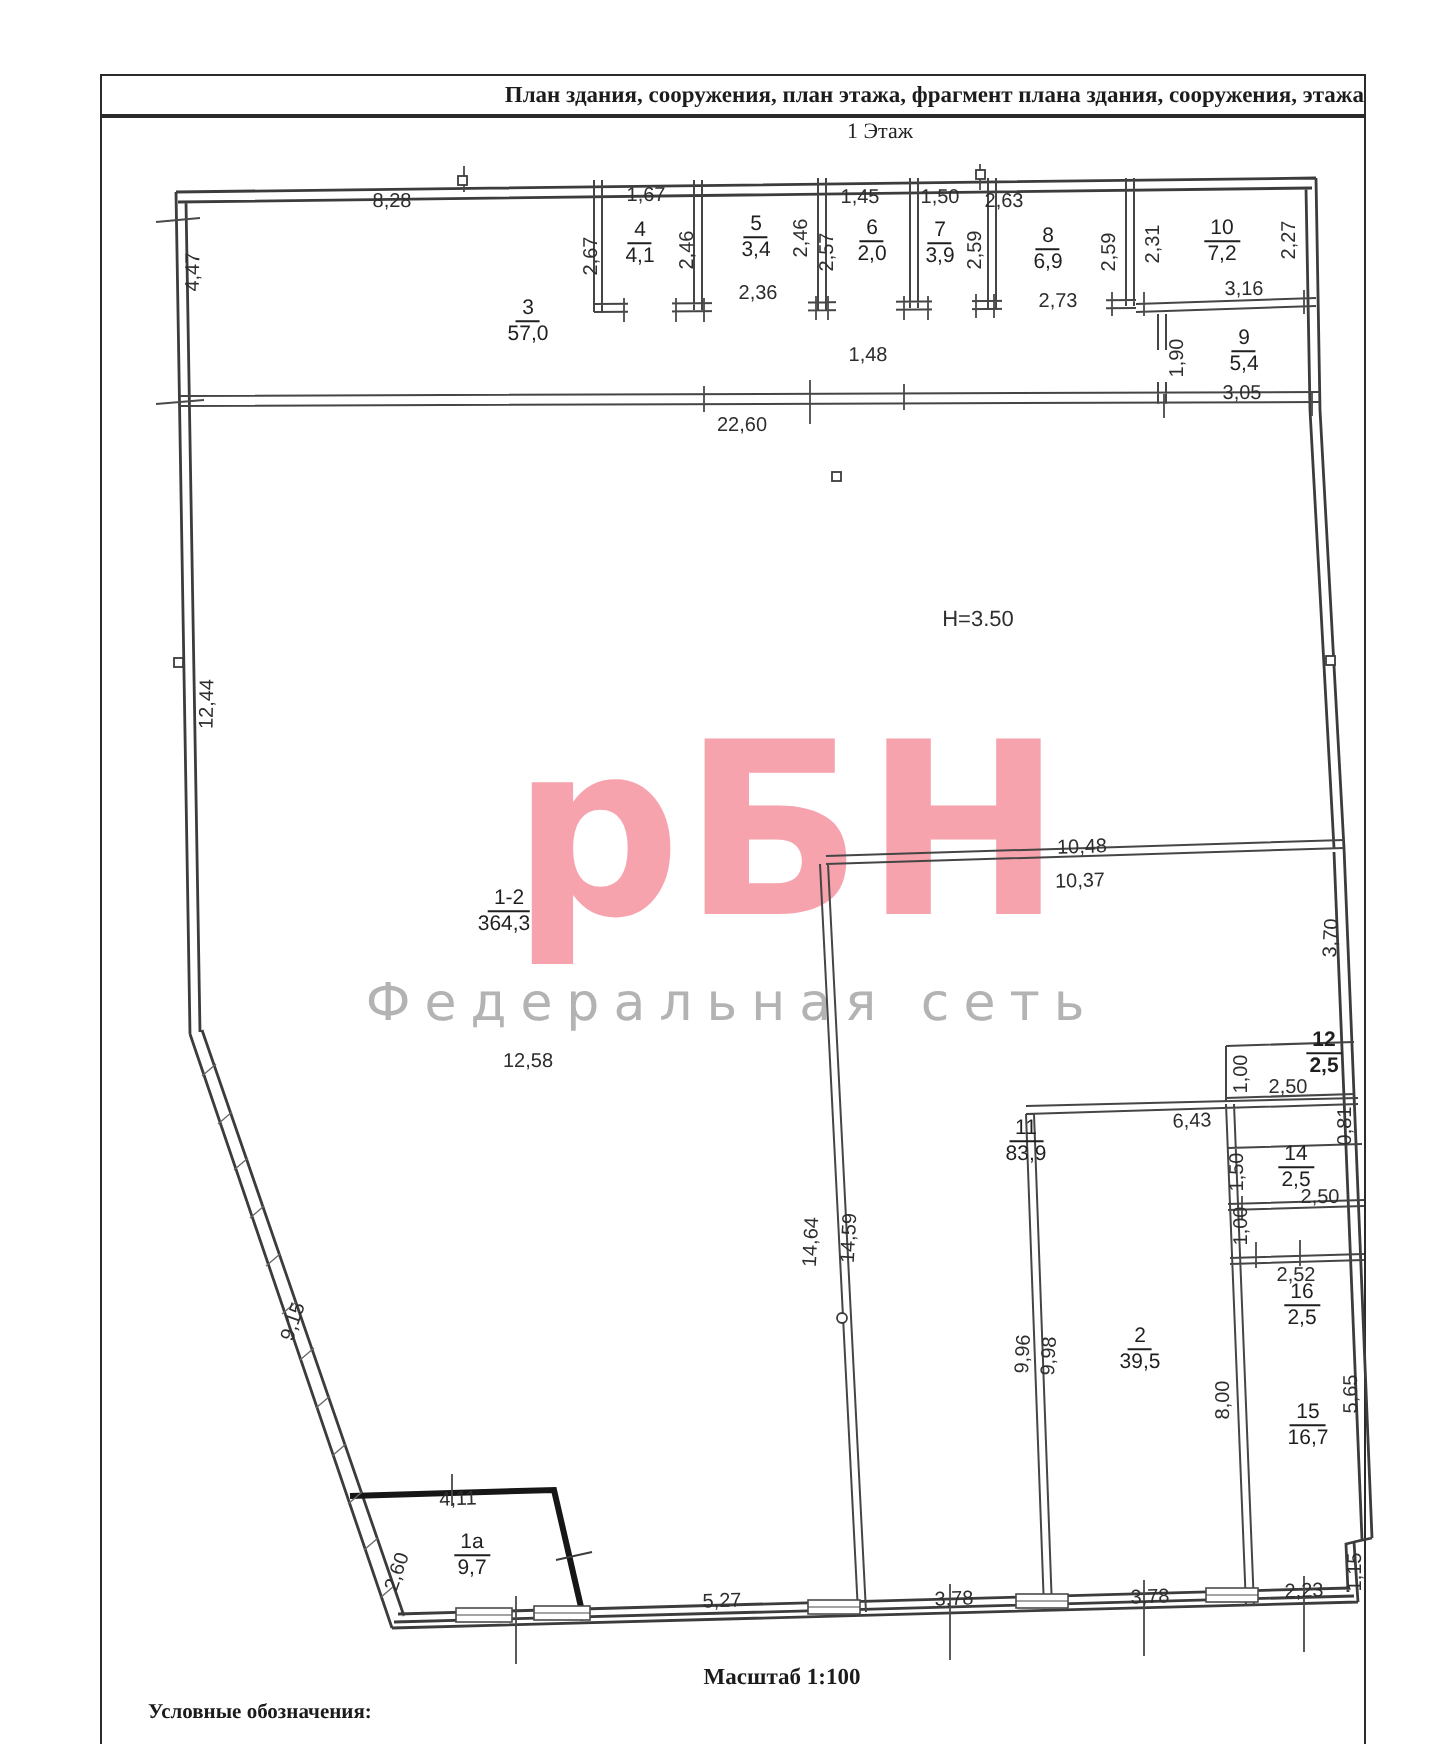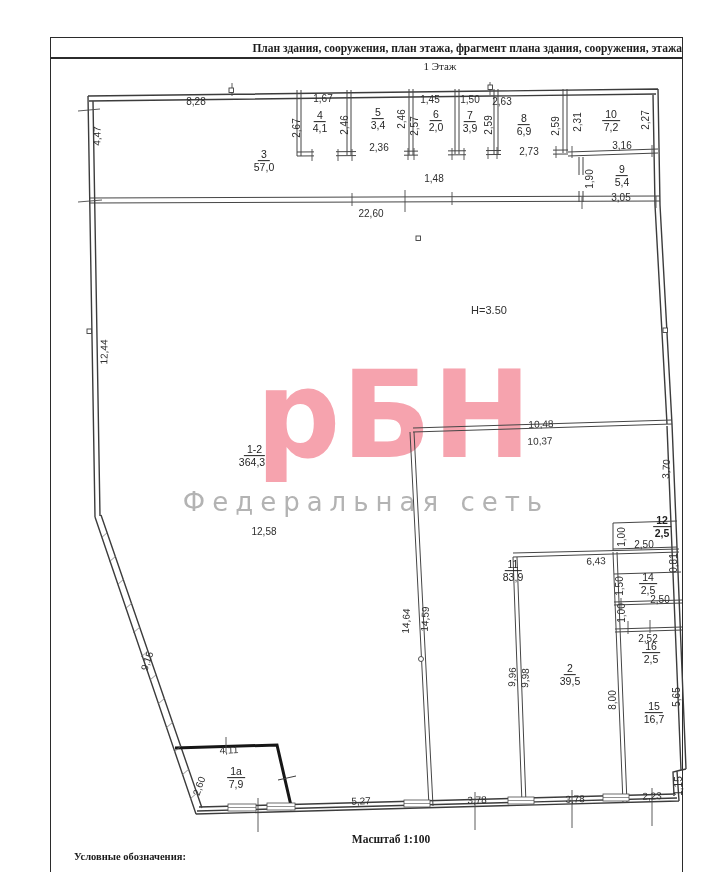--- a/index.html
+++ b/index.html
@@ -143,21 +143,21 @@
       <div class="frac" style="left: 524px; top: 125px; transform: translate(-50%, -50%);"><span class="num">8</span><span class="den">6,9</span></div>
       <div class="frac" style="left: 611px; top: 121px; transform: translate(-50%, -50%);"><span class="num">10</span><span class="den">7,2</span></div>
       <div class="frac" style="left: 622px; top: 176px; transform: translate(-50%, -50%);"><span class="num">9</span><span class="den">5,4</span></div>
       <div class="frac" style="left: 252px; top: 456px; transform: translate(-50%, -50%); text-align: right;"><span class="num">1-2</span><span class="den">364,3</span></div>
       <div class="frac" style="left: 662px; top: 527px; transform: translate(-50%, -50%); font-weight: bold;"><span class="num">12</span><span class="den">2,5</span></div>
       <div class="frac" style="left: 465px; top: 571px; transform: translate(-50%, -50%); margin-left: 48px;"><span class="num">11</span><span class="den">83,9</span></div>
       <div class="frac" style="left: 648px; top: 584px; transform: translate(-50%, -50%);"><span class="num">14</span><span class="den">2,5</span></div>
       <div class="frac" style="left: 651px; top: 611px; transform: translate(-50%, -50%); margin-top: 42px;"><span class="num">16</span><span class="den">2,5</span></div>
       <div class="frac" style="left: 570px; top: 675px; transform: translate(-50%, -50%);"><span class="num">2</span><span class="den">39,5</span></div>
       <div class="frac" style="left: 654px; top: 713px; transform: translate(-50%, -50%);"><span class="num">15</span><span class="den">16,7</span></div>
-      <div class="frac" style="left: 236px; top: 778px; transform: translate(-50%, -50%);"><span class="num">1а</span><span class="den">7,9</span></div>
+      <div class="frac" style="left: 236px; top: 778px; transform: translate(-50%, -50%);"><span class="num">1а</span><span class="den">9,7</span></div>
       <div class="dim" style="left: 196px; top: 101px; transform: translate(-50%, -50%);">8,28</div>
       <div class="dim" style="left: 97px; top: 136px; transform: translate(-50%, -50%) rotate(-89deg);">4,47</div>
       <div class="dim" style="left: 323px; top: 98px; transform: translate(-50%, -50%);">1,67</div>
       <div class="dim" style="left: 296px; top: 128px; transform: translate(-50%, -50%) rotate(-90deg);">2,67</div>
       <div class="dim" style="left: 344px; top: 125px; transform: translate(-50%, -50%) rotate(-90deg);">2,46</div>
       <div class="dim" style="left: 379px; top: 147px; transform: translate(-50%, -50%);">2,36</div>
       <div class="dim" style="left: 401px; top: 119px; transform: translate(-50%, -50%) rotate(-90deg);">2,46</div>
       <div class="dim" style="left: 430px; top: 99px; transform: translate(-50%, -50%);">1,45</div>
       <div class="dim" style="left: 414px; top: 126px; transform: translate(-50%, -50%) rotate(-90deg);">2,57</div>
       <div class="dim" style="left: 434px; top: 150px; transform: translate(-50%, -50%); margin-top: 28px;">1,48</div>

